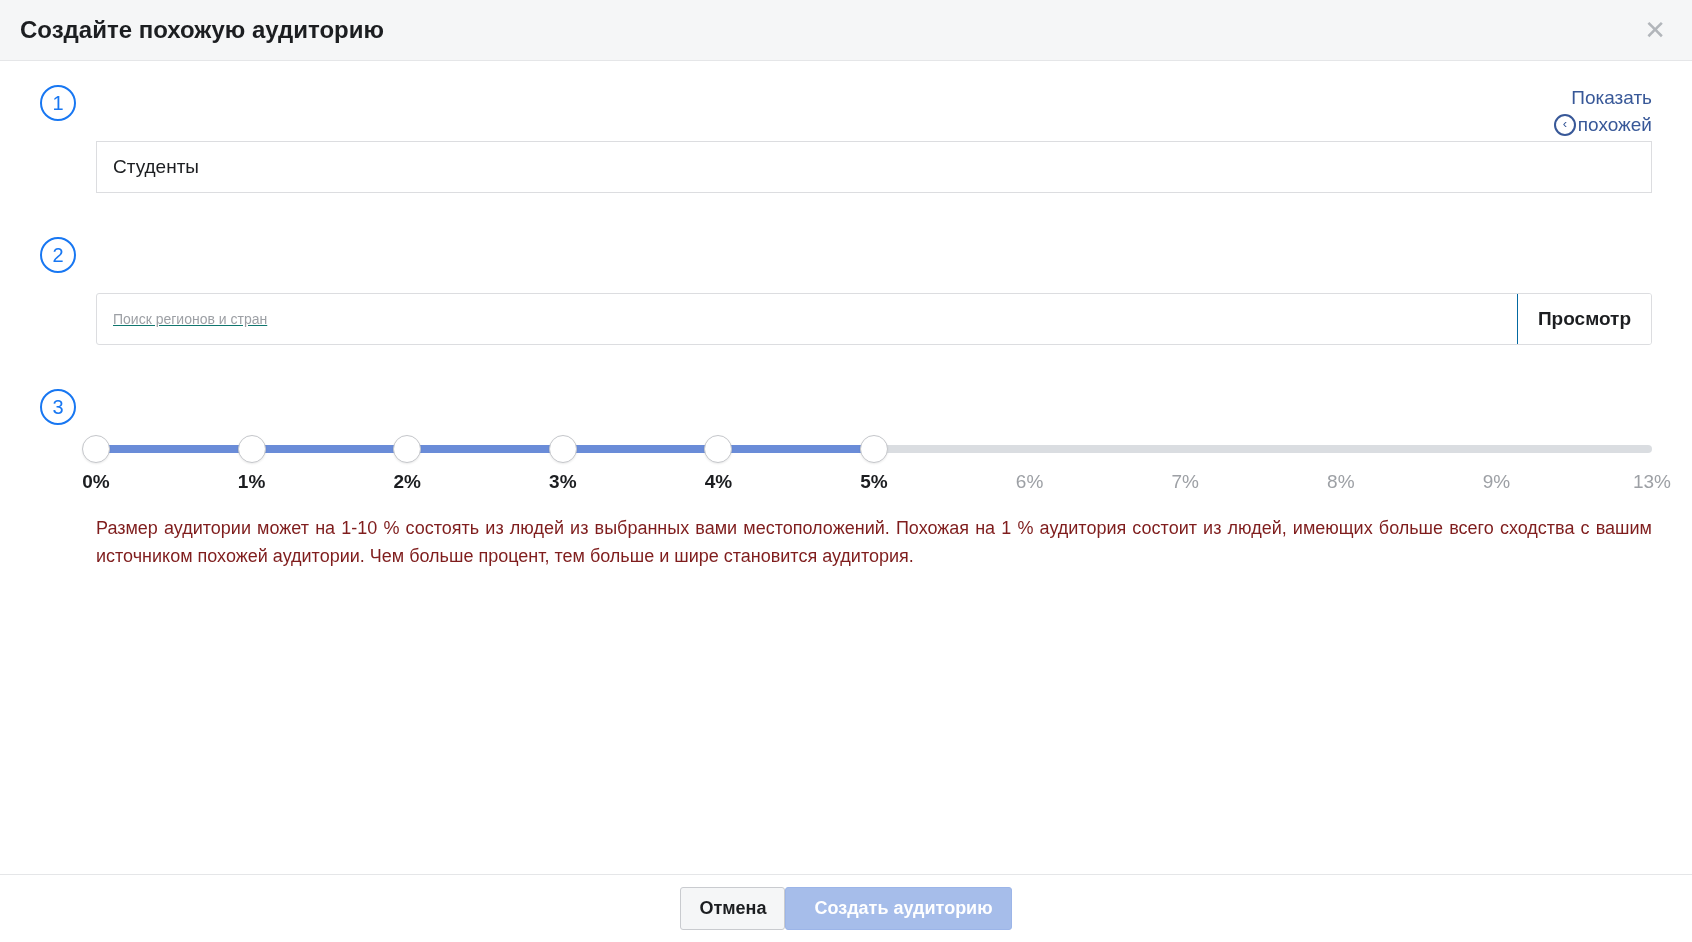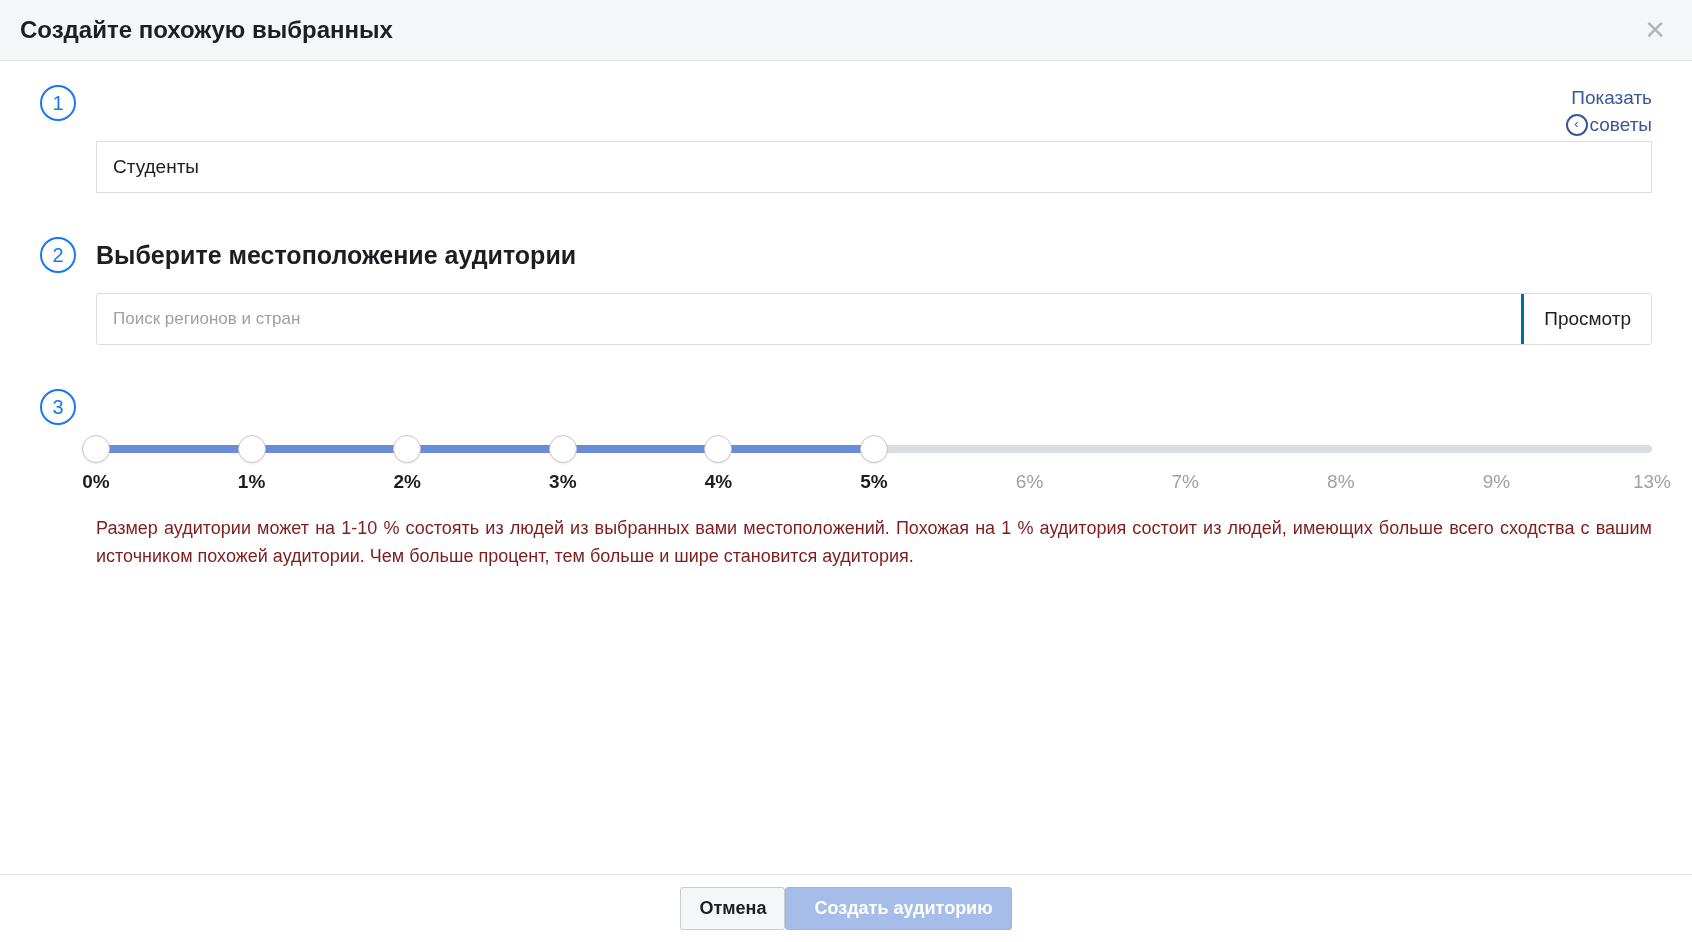--- a/index.html
+++ b/index.html
@@ -120,35 +120,36 @@
   .loc-wrap {
     display: flex;
     border: 1px solid #dcdde0;
     border-radius: 3px;
     overflow: hidden;
   }
   .loc-input {
     flex: 1;
     border: none;
     padding: 14px 16px;
-    font-size: 17px;
+    font-size: 14px;
     color: #0f766e;
     outline: none;
     background: transparent;
     font-family: inherit;
+    text-decoration: underline;
   }
   .loc-input::placeholder {
     color: #9da0a5;
   }
   .loc-browse {
     padding: 14px 20px;
     font-size: 19px;
-    font-weight: 400;
-    color: #1c1e21;
-    border-left: 3px solid #0369a1;
+    font-weight: 700;
+    color: #1c1e21;
+    border-left: 1px solid #0369a1;
     cursor: pointer;
     display: flex;
     align-items: center;
     background:#fff;
     margin-left:48px;
   }
   .count-row {
     display: flex;
     align-items: center;
     gap: 10px;
@@ -248,48 +249,47 @@
     transform: translateX(-50%);
     font-size: 19px;
     font-weight: 700;
   }
   .slabels-positioned .pl.muted { color:#9da0a5; font-weight:400; }
 </style>
 </head>
 <body>
 
 <div class="modal-header">
-  <div class="modal-title">Создайте похожую выбранных</div>
+  <div class="modal-title">Создайте похожую аудиторию</div>
   <div class="close-btn">✕</div>
 </div>
 
 <div class="modal-body">
 
   <div class="tips-link">
     <div>Показать</div>
     <div>
-      <span class="chev">‹</span><span>советы</span>
+      <span class="chev">‹</span><span>похожей</span>
     </div>
   </div>
 
   <div class="section">
     <div class="section-header">
       <div class="step-num">1</div>
     </div>
     <div class="section-content">
       <div class="text-input-wrap">
         <span>Студенты</span>
       </div>
     </div>
   </div>
 
   <div class="section">
     <div class="section-header">
       <div class="step-num">2</div>
-      <div class="section-title">Выберите местоположение аудитории</div>
     </div>
     <div class="section-content">
       <div class="loc-wrap">
         <input class="loc-input" type="text" placeholder="Поиск регионов и стран" style="">
         <div class="loc-browse">Просмотр</div>
       </div>
     </div>
   </div>
 
   <div class="section" style="margin-bottom:10px">

